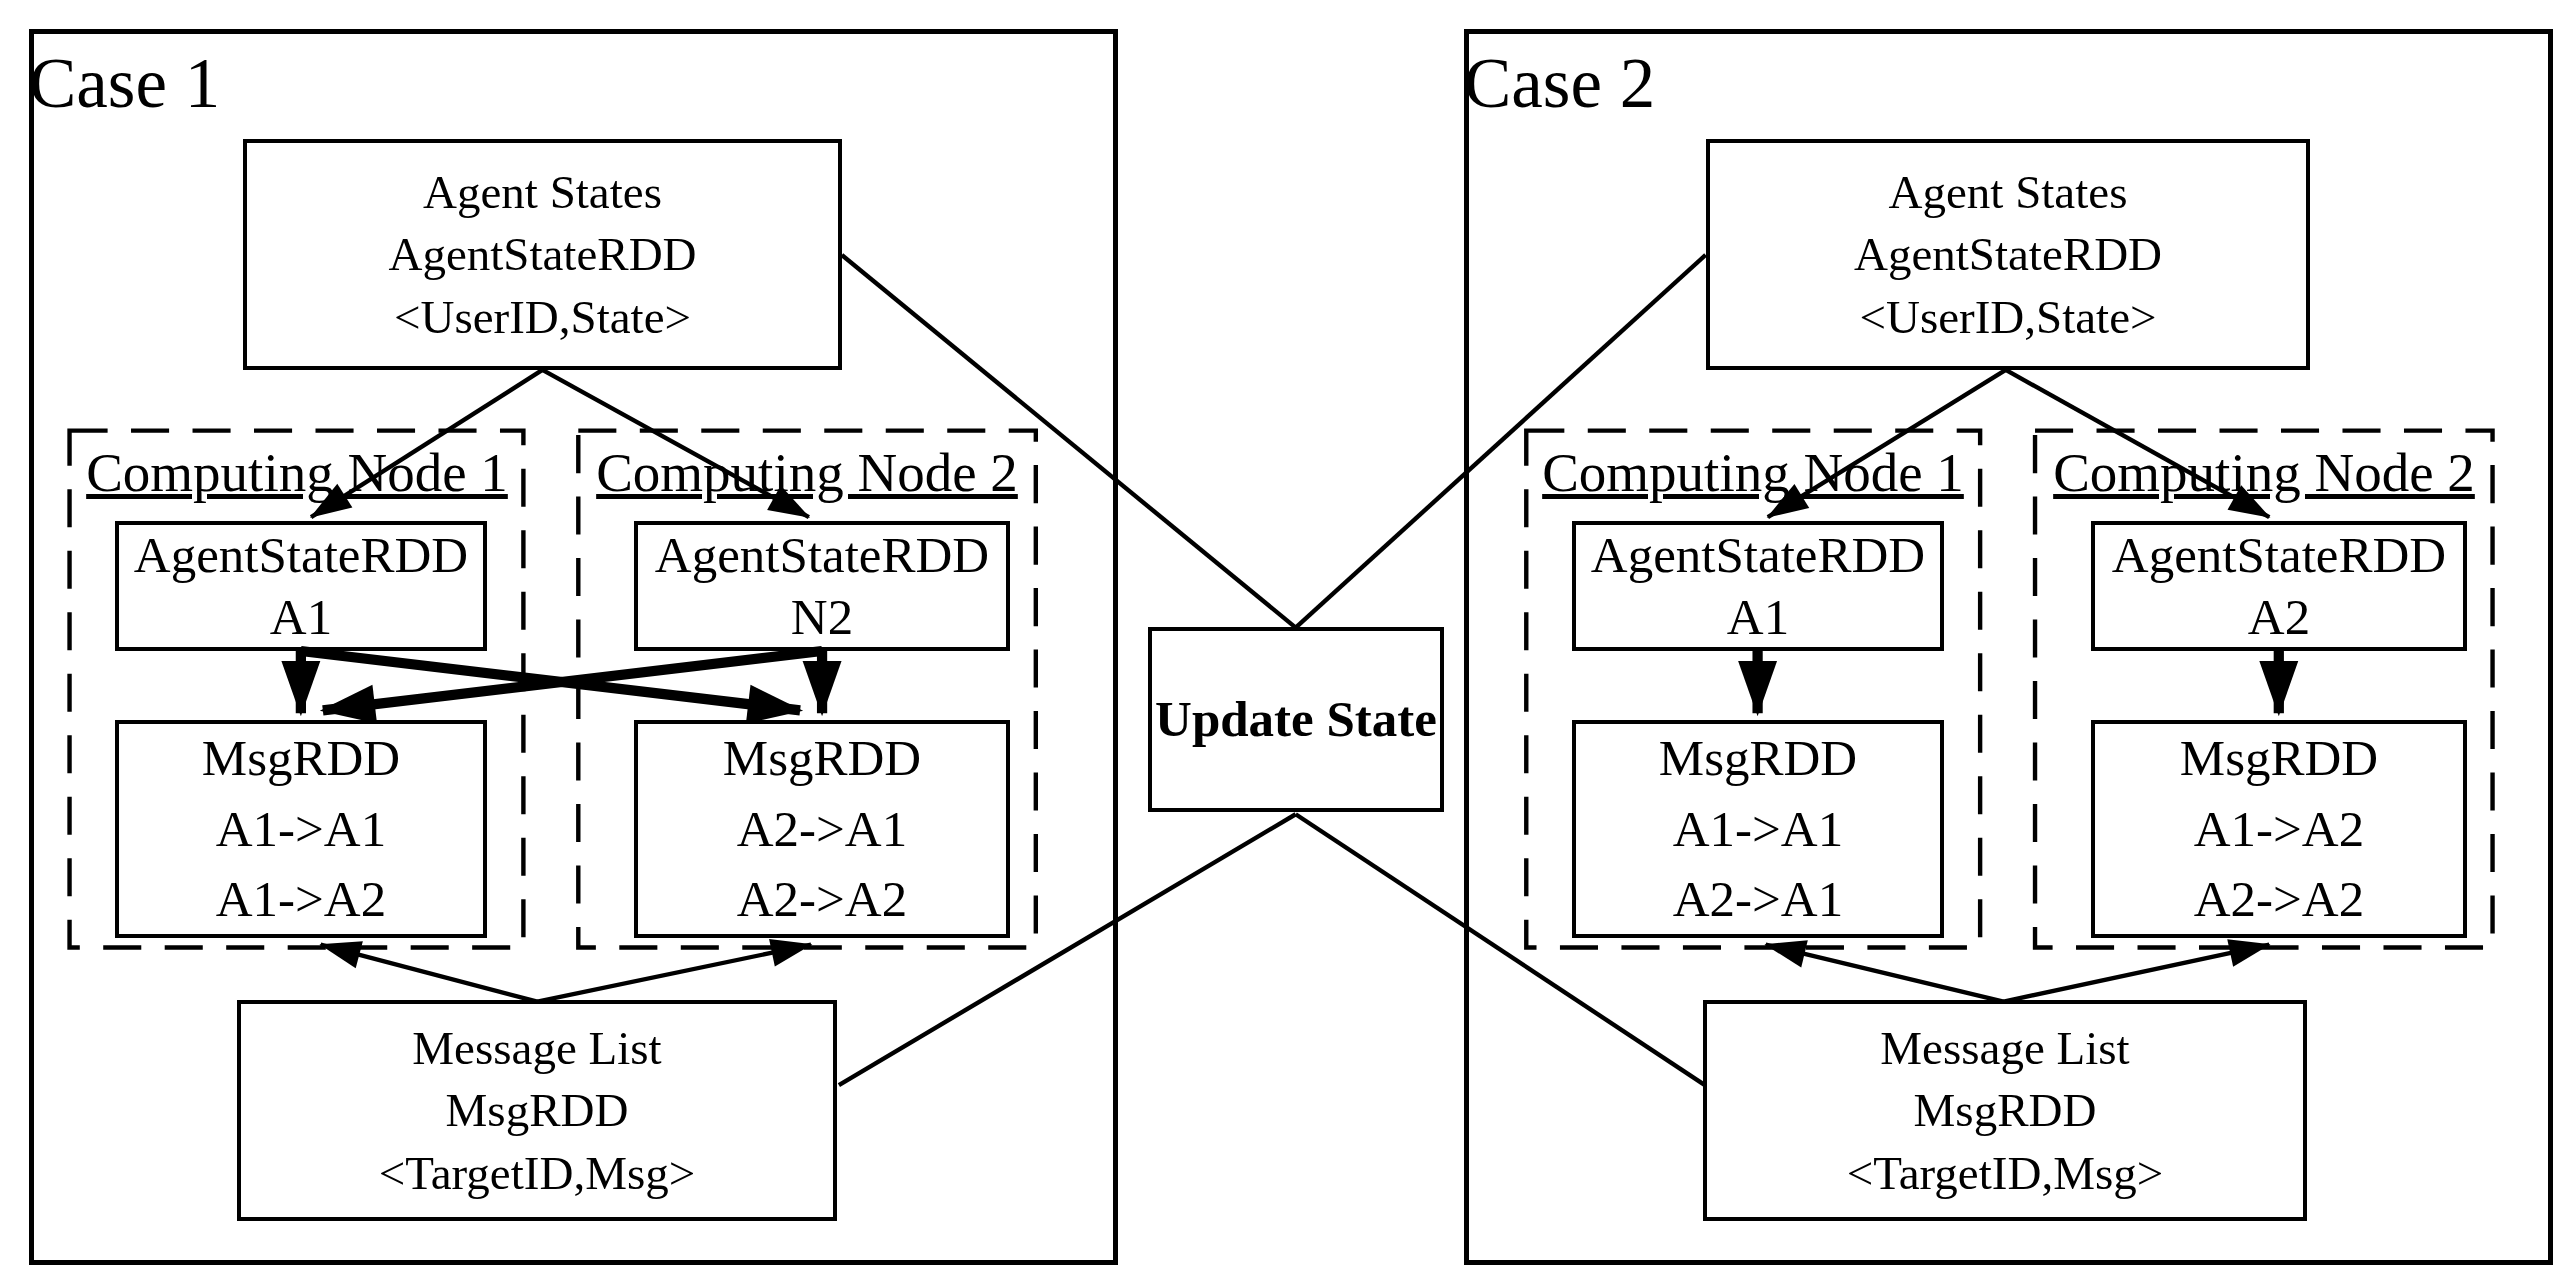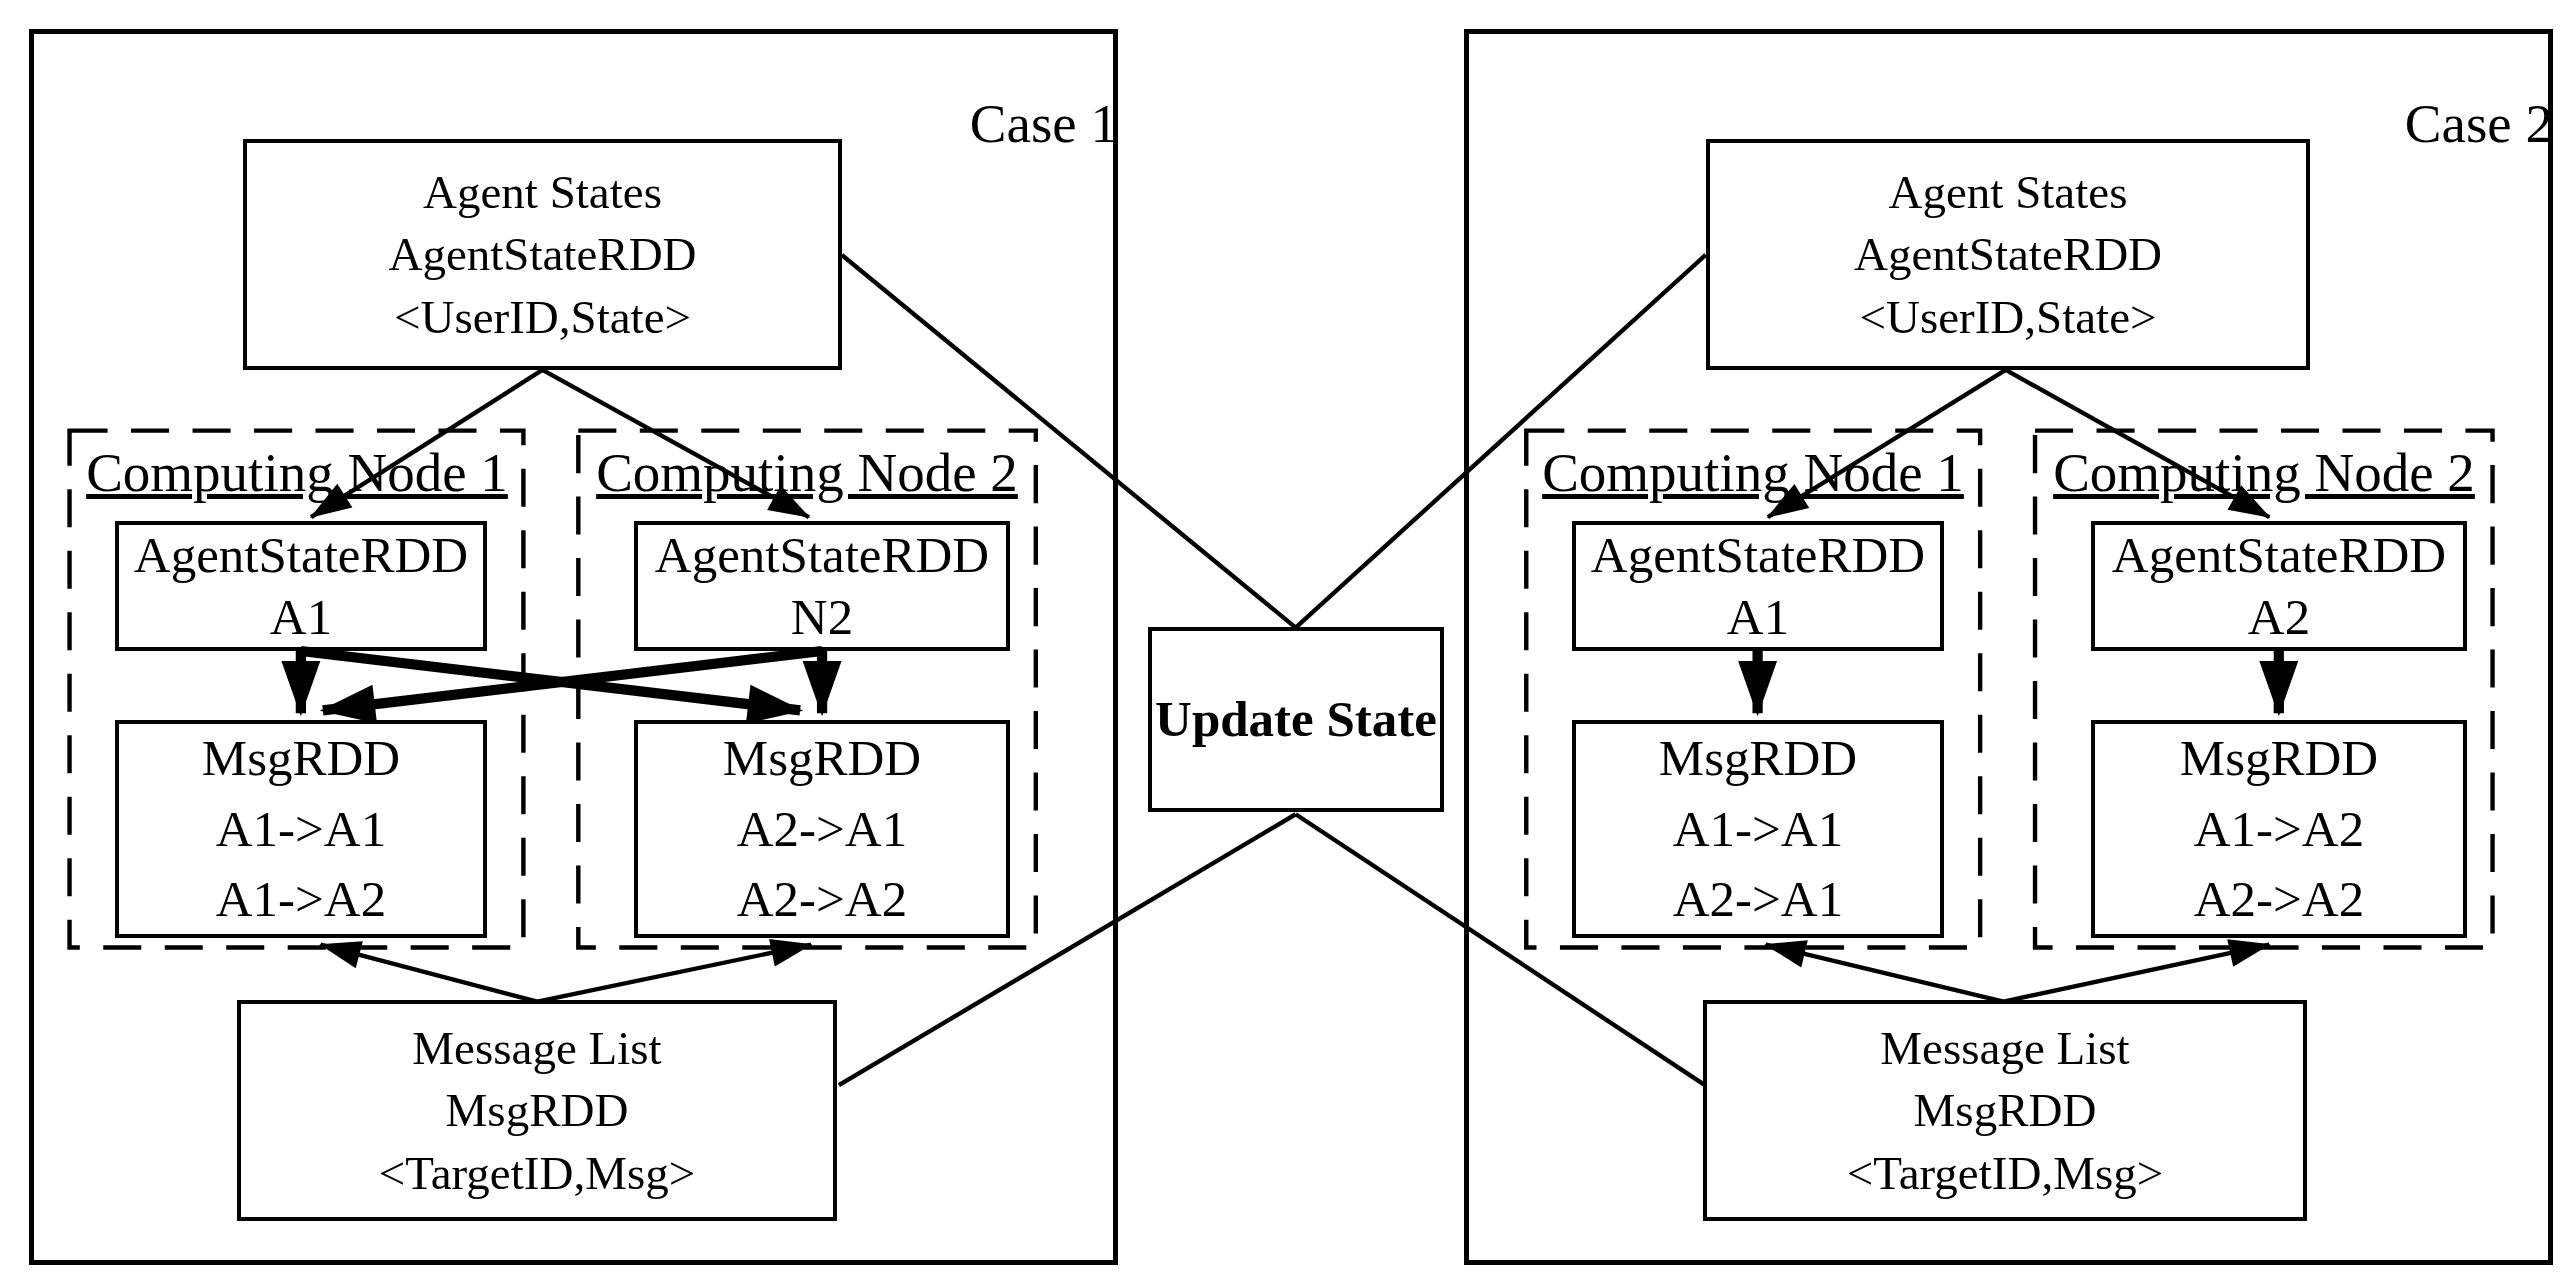--- a/index.html
+++ b/index.html
@@ -24,24 +24,23 @@
   .solid-box {
     border: 4.4px solid #000000;
     background: #ffffff;
     display: flex;
     flex-direction: column;
     align-items: center;
     justify-content: center;
     text-align: center;
   }
   .case-title {
-    text-align: right;
-    font-size: 55px;
+    text-align: left;
+    font-size: 71px;
     line-height: 1.0;
-    margin-top: 48px;
   }
   .node-label {
     text-align: center;
     font-size: 55px;
     line-height: 1.0;
     background: transparent;
     text-decoration: underline;
   }
   .box-text-lg { font-size: 47px; line-height: 1.32; }
   .box-text-md { font-size: 51px; line-height: 1.22; }
@@ -59,21 +58,21 @@
 </head>
 <body>
 
 <div id="canvas">
 
   <div class="abs case-border" style="left:29px; top:29px; width:1089px; height:1236px;"></div>
 
   <div class="abs case-border" style="left:1464px; top:29px; width:1089px; height:1236px;"></div>
 
   <div class="abs case-title" style="left:29px; top:48px; width:1089px;">Case 1</div>
-  <div class="abs case-title" style="left:1464px; top:48px; width:1089px;padding-left:24px;">Case 2</div>
+  <div class="abs case-title" style="left:1464px; top:48px; width:1089px;">Case 2</div>
 
   <div class="abs node-label" style="left:70px; top:445px; width:454px;">Computing Node 1</div>
   <div class="abs node-label" style="left:578px; top:445px; width:458px;">Computing Node 2</div>
   <div class="abs node-label" style="left:1526px; top:445px; width:454px;">Computing Node 1</div>
   <div class="abs node-label" style="left:2035px; top:445px; width:458px;">Computing Node 2</div>
 
   <div class="abs solid-box box-text-lg" style="left:243px; top:139px; width:599px; height:231px;">
     <div>Agent States</div>
     <div>AgentStateRDD</div>
     <div>&lt;UserID,State&gt;</div>

